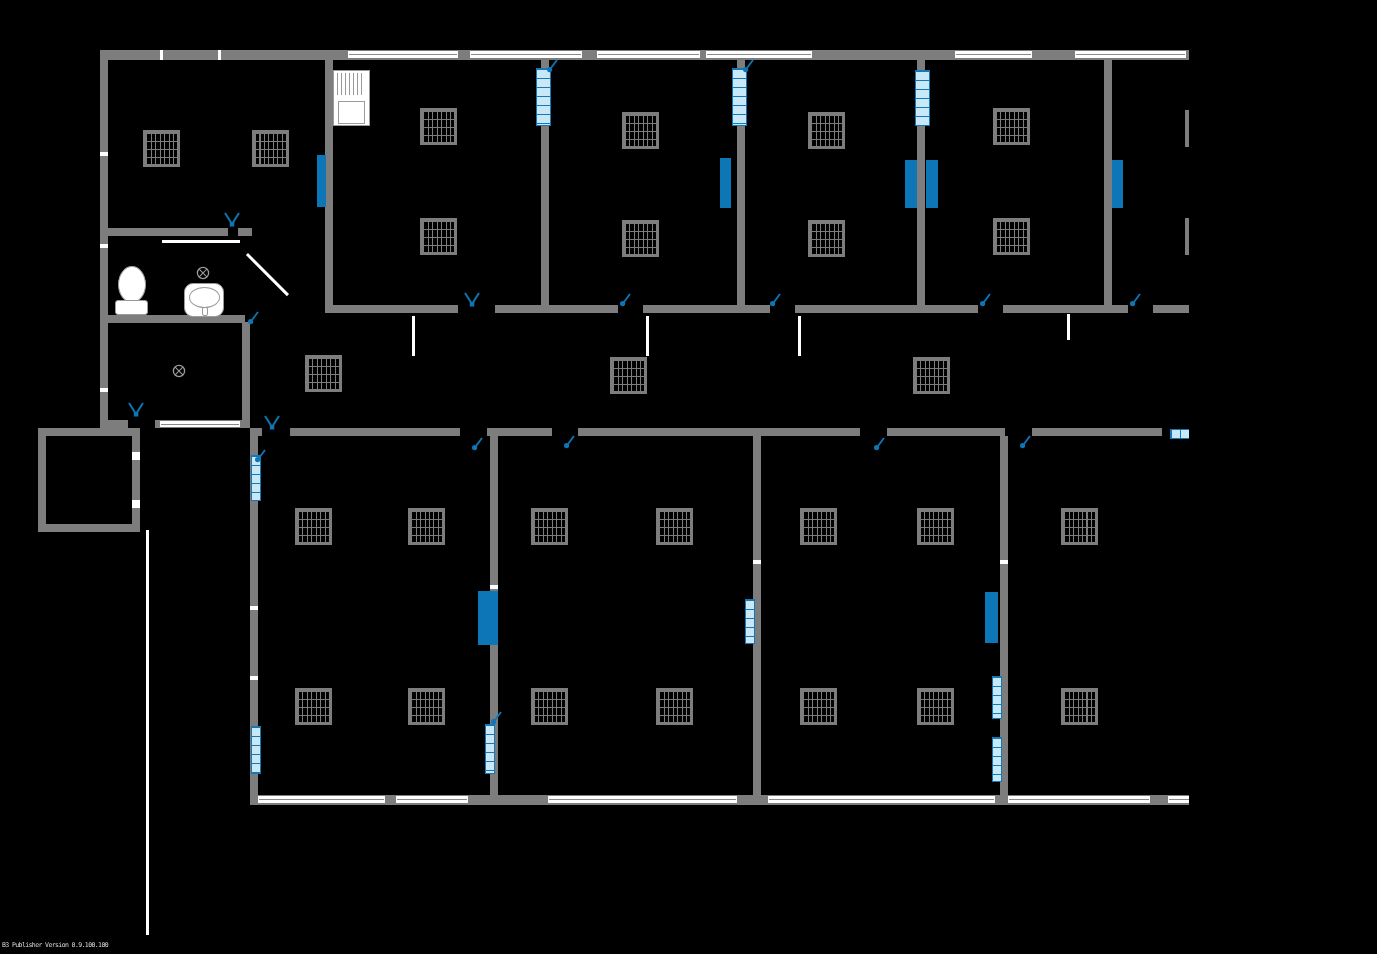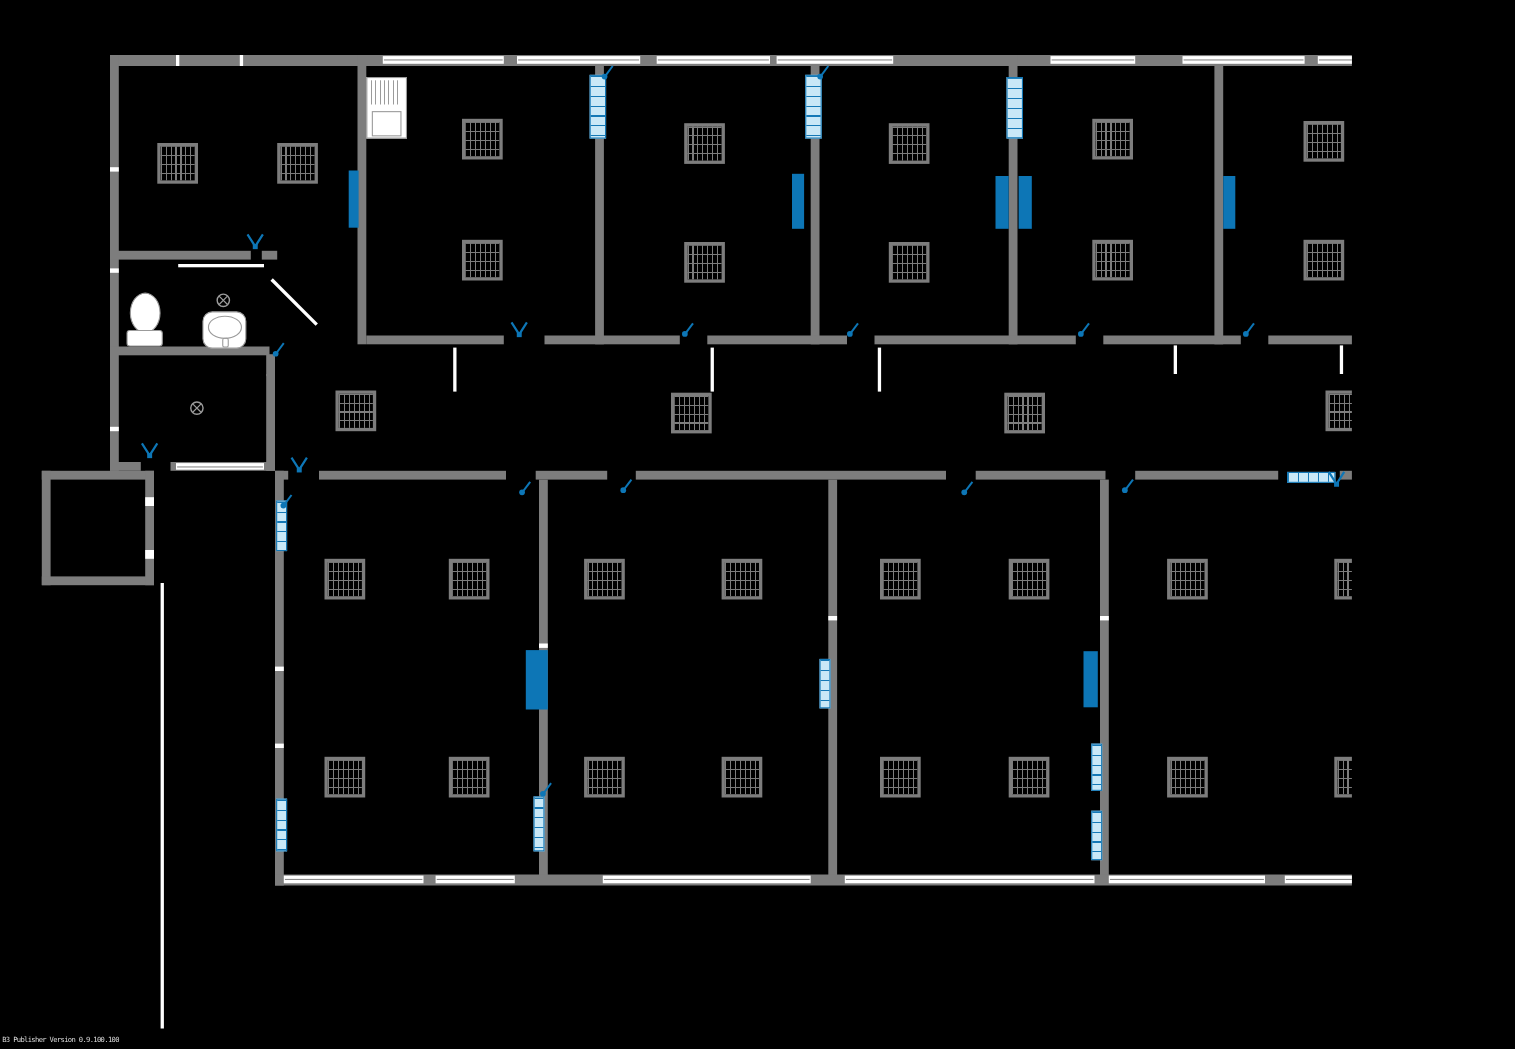--- a/index.html
+++ b/index.html
@@ -1,17 +1,17 @@
 <!DOCTYPE html>
 <html style="--bg: #000000; --wall: #7d7d7d; --blue: #0d76b6; --radfill: #c9e8f7; --radline: #1478b6; --fix: #9b9b9b;"><head>
 <meta charset="utf-8">
 <style>
   html,body{margin:0;padding:0;background:#000;}
   #stage{position:relative;width:1189px;height:954px;background:var(--bg,#000);overflow:hidden;
-         font-family:"DejaVu Sans",sans-serif;padding-left:40px;}
+         font-family:"DejaVu Sans",sans-serif;}
   .el{position:absolute;box-sizing:border-box;}
   .wall{background:var(--wall);}
   .win{background:#fff;}
   .win-h::after{content:"";position:absolute;left:1px;right:1px;top:50%;height:1px;margin-top:-.5px;background:#8a8a8a;}
   .wline{background:#fff;}
   .tick{background:#fff;}
   .grille{border:3px solid var(--wall);
     background-image:repeating-linear-gradient(to right,var(--wall) 0 1px,transparent 1px 4.5px),
                      repeating-linear-gradient(to bottom,var(--wall) 0 1px,transparent 1px 8px);}
   .rad{border:1px solid var(--radline);background-color:var(--radfill);}

